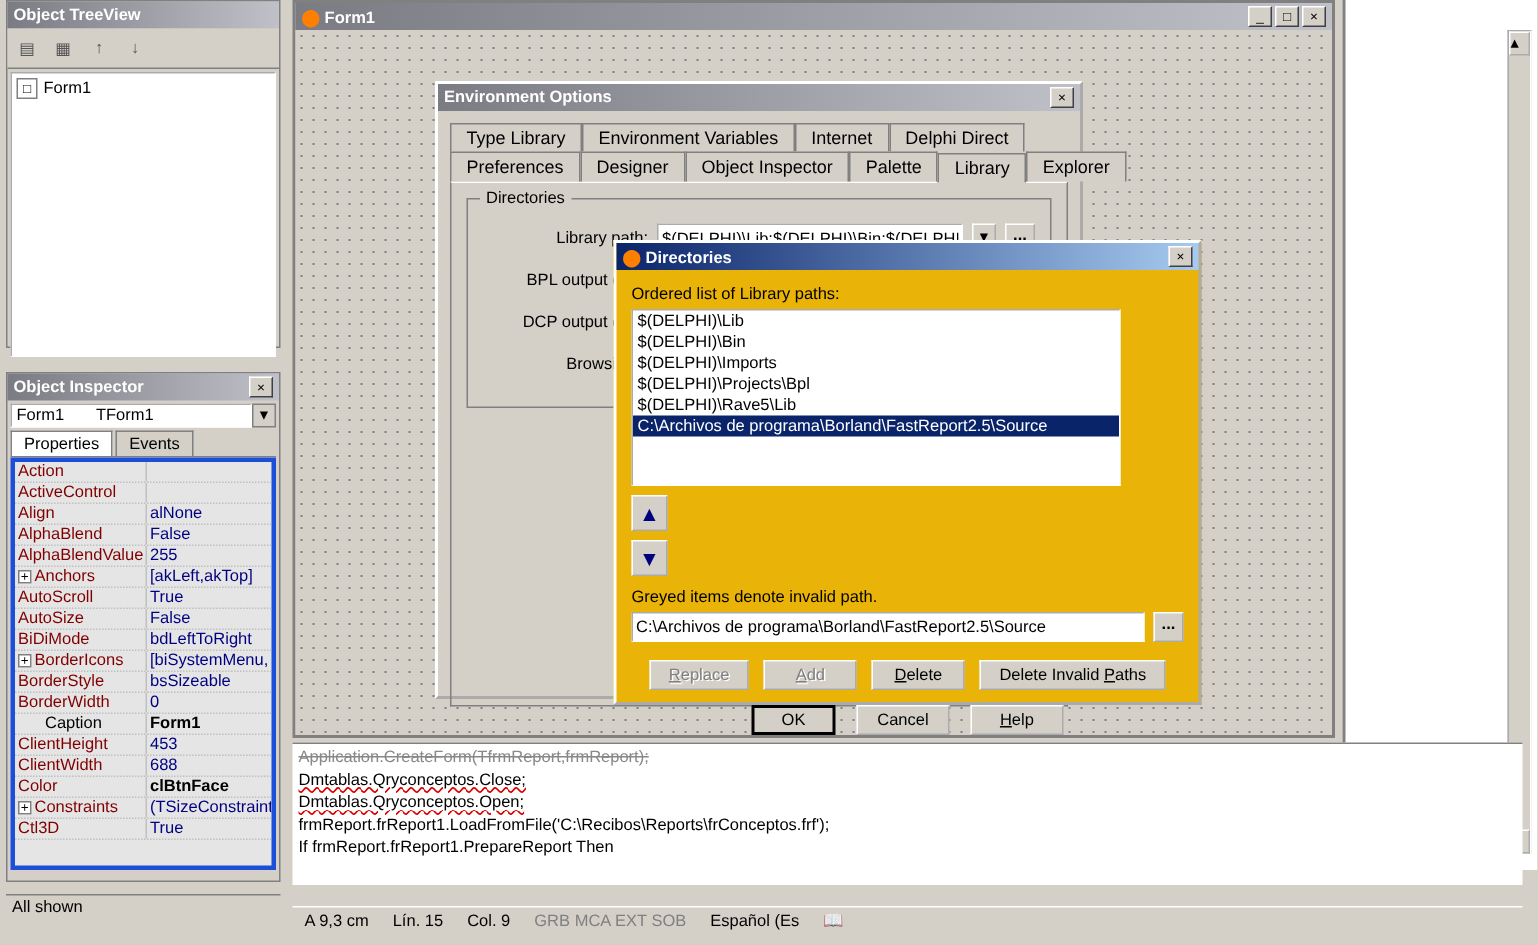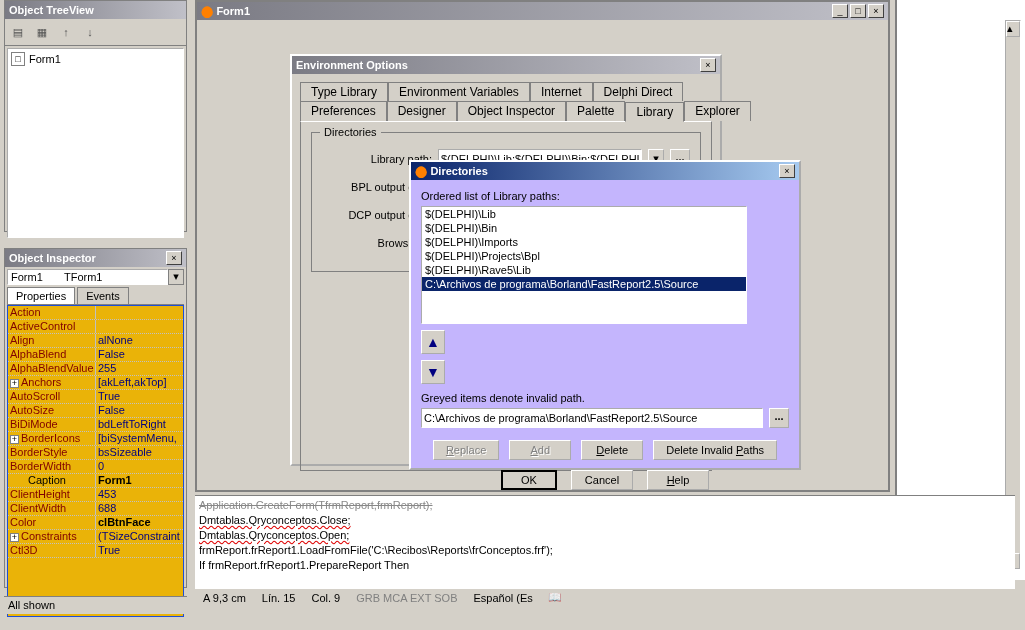--- a/index.html
+++ b/index.html
@@ -19,21 +19,21 @@
 .tree-ico { width: 14px; height: 14px; border: 1px solid #808080; background: #fff; display: inline-flex; align-items: center; justify-content: center; font-size: 9px; }
 
 
 .inspector { position: absolute; left: 4px; top: 248px; width: 183px; height: 340px; background: #d4d0c8; border: 1px solid #808080; }
 .insp-combo { margin: 2px; display: flex; }
 .insp-combo input { flex: 1; border: 1px inset #fff; padding: 1px 3px; font-size: 11px; }
 .insp-combo .dd { width: 16px; border: 1px solid #808080; background: #d4d0c8; text-align: center; cursor: pointer; }
 .insp-tabs { display: flex; border-bottom: 1px solid #808080; margin: 2px 2px 0 2px; }
 .insp-tab { padding: 2px 8px; border: 1px solid #808080; border-bottom: none; background: #d4d0c8; cursor: pointer; margin-right: 2px; }
 .insp-tab.active { background: #fff; }
-.prop-grid { background: #eab308; margin: 0 2px 2px 2px; border: 1px solid #1d4ed8; height: 312px; overflow: hidden; }
+.prop-grid { background: #e5e5e5; margin: 0 2px 2px 2px; border: 3px solid #1d4ed8; height: 275px; overflow: hidden; }
 .prop-row { display: flex; height: 14px; border-bottom: 1px dotted #c0c0c0; }
 .prop-name { width: 88px; padding: 0 2px; color: #800000; border-right: 1px solid #c0c0c0; white-space: nowrap; overflow: hidden; }
 .prop-name.black { color: #000; padding-left: 20px; }
 .prop-val { flex: 1; padding: 0 2px; color: #000080; white-space: nowrap; overflow: hidden; }
 .prop-val.bold { font-weight: bold; color: #000; }
 .expand { display: inline-block; width: 9px; height: 9px; border: 1px solid #808080; text-align: center; line-height: 7px; font-size: 9px; margin-right: 2px; background: #fff; color: #000; }
 
 
 .form-win { position: absolute; left: 195px; top: 0; width: 695px; height: 492px; border: 2px solid #808080; background: #d4d0c8; }
 .form-canvas { position: absolute; left: 0; top: 18px; right: 0; bottom: 0; background: #d4d0c8; background-image: radial-gradient(#808080 0.5px, transparent 0.5px); background-size: 8px 8px; }
@@ -47,21 +47,21 @@
 .env-body { border: 1px solid #808080; margin: 0 8px 8px 8px; padding: 10px; height: 350px; border-top: 1px solid #fff; }
 .fieldset { border: 1px solid #808080; padding: 16px 10px 10px 10px; position: relative; }
 .legend { position: absolute; top: -7px; left: 8px; background: #d4d0c8; padding: 0 4px; }
 .field-row { display: flex; align-items: center; margin-bottom: 8px; gap: 6px; }
 .field-lbl { width: 110px; text-align: right; }
 .field-input { flex: 1; border: 1px inset #fff; padding: 1px 2px; background: #fff; height: 20px; }
 .dd-btn { width: 16px; height: 20px; border: 1px outset #fff; background: #d4d0c8; text-align: center; cursor: pointer; line-height: 16px; }
 .dots-btn { width: 20px; height: 20px; border: 1px outset #fff; background: #d4d0c8; text-align: center; cursor: pointer; line-height: 14px; font-weight: bold; }
 
 
-.dir-dialog { position: absolute; left: 409px; top: 160px; width: 392px; height: 310px; background: #c4b5fd; border: 2px outset #fff; z-index: 10; }
+.dir-dialog { position: absolute; left: 409px; top: 160px; width: 392px; height: 310px; background: #eab308; border: 2px outset #fff; z-index: 10; }
 .dir-body { padding: 10px; }
 .list-lbl { margin-bottom: 4px; display: block; }
 .listbox { background: #fff; border: 1px inset #fff; height: 118px; width: 326px; overflow: auto; }
 .list-item { padding: 1px 3px; cursor: pointer; white-space: nowrap; }
 .list-item.sel { background: #0a246a; color: #fff; }
 .list-wrap { display: flex; gap: 6px; flex-direction: column; }
 .arrow-btns { display: flex; flex-direction: column; gap: 6px; justify-content: flex-end; }
 .arrow-btn { width: 24px; height: 24px; border: 1px outset #fff; background: #d4d0c8; display: flex; align-items: center; justify-content: center; cursor: pointer; color: #000080; font-size: 14px; font-weight: bold; }
 .grey-lbl { margin: 8px 0 4px 0; display: block; }
 .edit-row { display: flex; gap: 6px; margin-bottom: 12px; }
@@ -69,21 +69,21 @@
 .btn-row { display: flex; gap: 10px; margin-bottom: 10px; justify-content: center; }
 .btn { padding: 3px 12px; border: 1px outset #fff; background: #d4d0c8; min-width: 62px; text-align: center; cursor: pointer; }
 .btn.disabled { color: #808080; text-shadow: 1px 1px #fff; cursor: default; }
 .btn-row2 { display: flex; gap: 14px; justify-content: center; }
 .btn-def { border: 2px solid #000; padding: 2px 18px; background: #d4d0c8; cursor: pointer; }
 u { text-decoration: underline; }
 
 
 .code-area { position: absolute; left: 195px; top: 495px; width: 820px; height: 95px; background: #fff; padding: 2px 4px; font-family: 'Courier New', monospace; font-size: 12px; color: #000; line-height: 15px; border-top: 1px solid #808080; overflow: hidden; }
 .code-area .redwave { text-decoration: underline wavy #d00; }
-.status { position: absolute; left: 195px; bottom: 24px; width: 820px; height: 18px; background: #d4d0c8; border-top: 1px solid #fff; display: flex; align-items: center; gap: 16px; padding: 0 8px; color: #000; }
+.status { position: absolute; left: 195px; bottom: 8px; width: 820px; height: 18px; background: #d4d0c8; border-top: 1px solid #fff; display: flex; align-items: center; gap: 16px; padding: 0 8px; color: #000; }
 .status .dim { color: #808080; }
 .allshown { position: absolute; left: 4px; bottom: 16px; width: 183px; height: 18px; background: #d4d0c8; border-top: 1px solid #808080; padding: 2px 4px; }
 
 
 .right-panel { position: absolute; right: 0; top: 0; width: 130px; height: 580px; background: #fff; border-left: 2px solid #808080; }
 .right-scroll { position: absolute; right: 4px; top: 20px; width: 16px; height: 550px; background: #d4d0c8; border: 1px inset #fff; }
 .scroll-thumb { position: absolute; width: 14px; background: #d4d0c8; border: 1px outset #fff; }
 </style>
 </head>
 <body>

